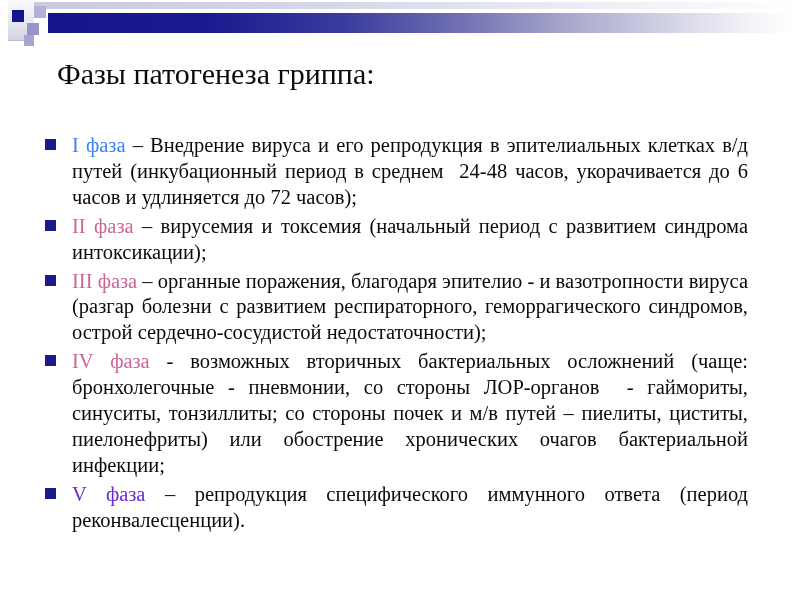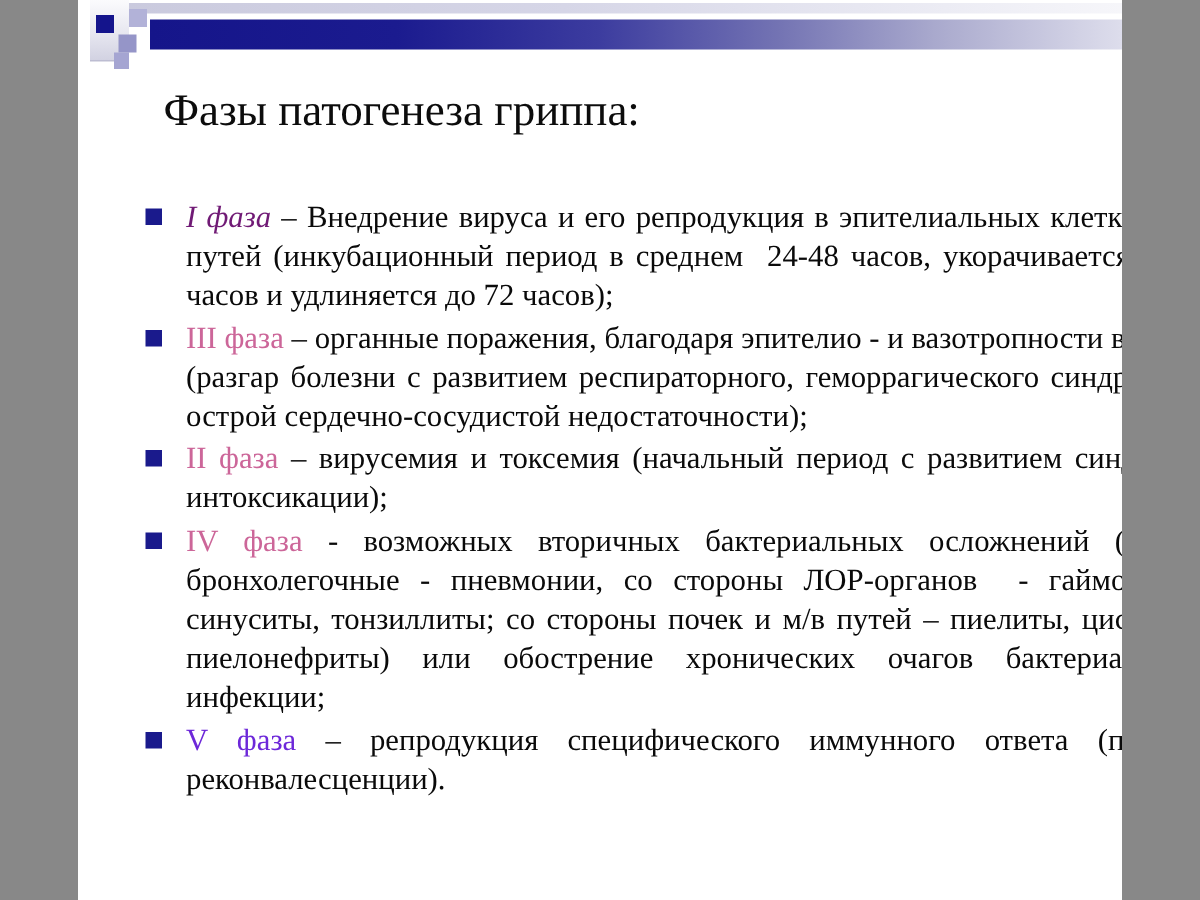--- a/index.html
+++ b/index.html
@@ -1,18 +1,18 @@
 <!DOCTYPE html>
 <html><head>
 <meta charset="utf-8">
 <style>
   html,body{margin:0;padding:0;background:#888;}
   .slide{
     position:relative;
-    width:696px;height:600px;
+    width:800px;height:600px;
     background:#ffffff;
     overflow:hidden;
     font-family:"Liberation Serif","DejaVu Serif",serif;
     margin:0 auto;
   }
   
   .deco-strip{
     position:absolute;left:8px;top:2px;width:792px;height:7px;
     background:linear-gradient(90deg,#c9c9dd 0%,#d6d6e7 40%,#ececf4 72%,#ffffff 100%);
   }
@@ -62,20 +62,20 @@
   <div class="deco-vbar"></div>
   <div class="deco-bar"></div>
   <div class="sq sq-navy" style="background: rgb(20, 20, 140);"></div>
   <div class="sq sq-lav" style="background: rgb(178, 178, 216);"></div>
   <div class="sq sq-mid" style="background: rgb(149, 149, 200);"></div>
   <div class="sq sq-small" style="background: rgb(165, 165, 210);"></div>
 
   <div class="title" style="color: rgb(12, 12, 12);">Фазы патогенеза гриппа:</div>
 
   <ul class="phase-list">
-      <li><span class="bullet-sq" style="background: rgb(26, 26, 140);"></span><span class="phase-label" style="color: #701a75; font-style: italic;">I фаза</span><span> – Внедрение вируса и его репродукция в эпителиальных клетках в/д путей (инкубационный период в среднем&nbsp; 24-48 часов, укорачивается до 6 часов и удлиняется до 72 часов);</span></li>
+      <li><span class="bullet-sq" style="background: rgb(26, 26, 140);"></span><span class="phase-label" style="color: #3b82f6;">I фаза</span><span> – Внедрение вируса и его репродукция в эпителиальных клетках в/д путей (инкубационный период в среднем&nbsp; 24-48 часов, укорачивается до 6 часов и удлиняется до 72 часов);</span></li>
+      <li><span class="bullet-sq" style="background: rgb(26, 26, 140);"></span><span class="phase-label" style="color: rgb(204, 102, 153);">II фаза</span><span> – вирусемия и токсемия (начальный период с развитием синдрома интоксикации);</span></li>
       <li><span class="bullet-sq" style="background: rgb(26, 26, 140);"></span><span class="phase-label" style="color: rgb(204, 102, 153);">III фаза</span><span> – органные поражения, благодаря эпителио - и вазотропности вируса (разгар болезни с развитием респираторного, геморрагического синдромов, острой сердечно-сосудистой недостаточности);</span></li>
-      <li><span class="bullet-sq" style="background: rgb(26, 26, 140);"></span><span class="phase-label" style="color: rgb(204, 102, 153);">II фаза</span><span> – вирусемия и токсемия (начальный период с развитием синдрома интоксикации);</span></li>
       <li><span class="bullet-sq" style="background: rgb(26, 26, 140);"></span><span class="phase-label" style="color: rgb(204, 102, 153);">IV фаза</span><span> - возможных вторичных бактериальных осложнений (чаще: бронхолегочные - пневмонии, со стороны ЛОР-органов&nbsp; - гаймориты, синуситы, тонзиллиты; со стороны почек и м/в путей – пиелиты, циститы, пиелонефриты) или обострение хронических очагов бактериальной инфекции;</span></li>
       <li><span class="bullet-sq" style="background: rgb(26, 26, 140);"></span><span class="phase-label" style="color: #6d28d9;">V фаза</span><span> – репродукция специфического иммунного ответа (период реконвалесценции).</span></li>
     </ul>
 
 </div>
 
 </body></html>

